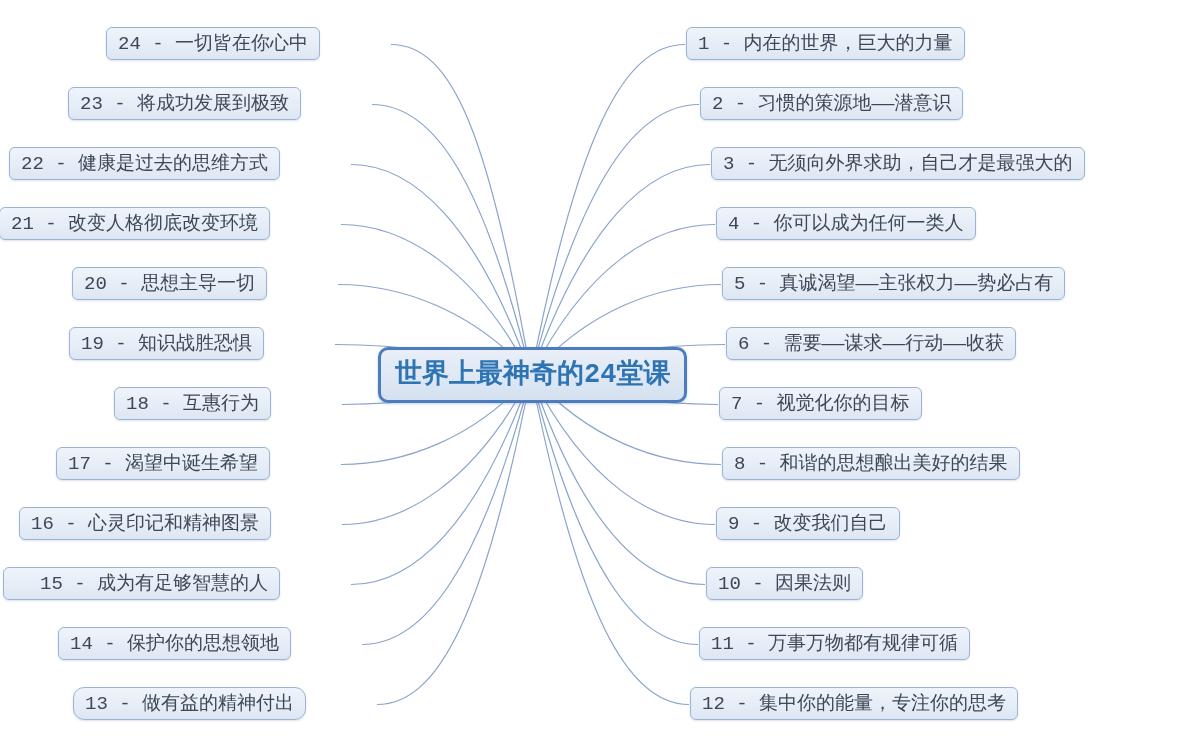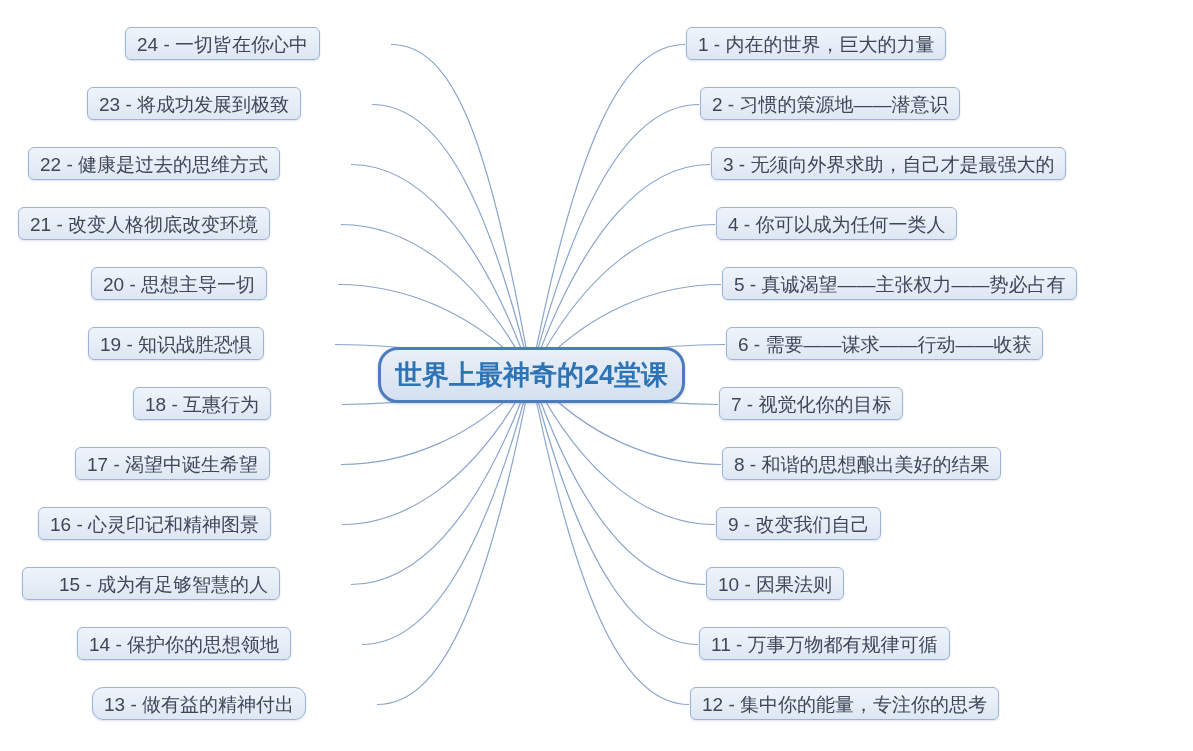--- a/index.html
+++ b/index.html
@@ -7,20 +7,21 @@
     padding: 0;
     background: #ffffff;
     font-family: "Liberation Sans", "DejaVu Sans", sans-serif;
   }
   .canvas {
     position: relative;
     width: 1123px;
     height: 751px;
     background: var(--bg, #ffffff);
     overflow: hidden;
+    font-family: Liberation Mono, monospace;
   }
   #links {
     position: absolute;
     left: 0;
     top: 0;
   }
   .branch-node {
     position: absolute;
     height: 33px;
     line-height: 33px;
@@ -41,21 +42,21 @@
     top: 347px;
     height: 56px;
     line-height: 50px;
     padding: 0 14px;
     white-space: nowrap;
     font-size: 27px;
     font-weight: bold;
     color: var(--central-text, #2e74b5);
     background: linear-gradient(to bottom, #e9eff8, var(--central-fill, #d5e1f0));
     border: 3px solid var(--central-border, #4c7cbd);
-    border-radius: 20px;
+    border-radius: 10px;
     box-shadow: 0 1px 3px rgba(90, 125, 175, 0.35);
     box-sizing: border-box;
     cursor: default;
   }
 </style>
 </head>
 <body>
 
 <div class="canvas">
   <svg id="links" width="1193" height="751" viewBox="0 0 1193 751">

